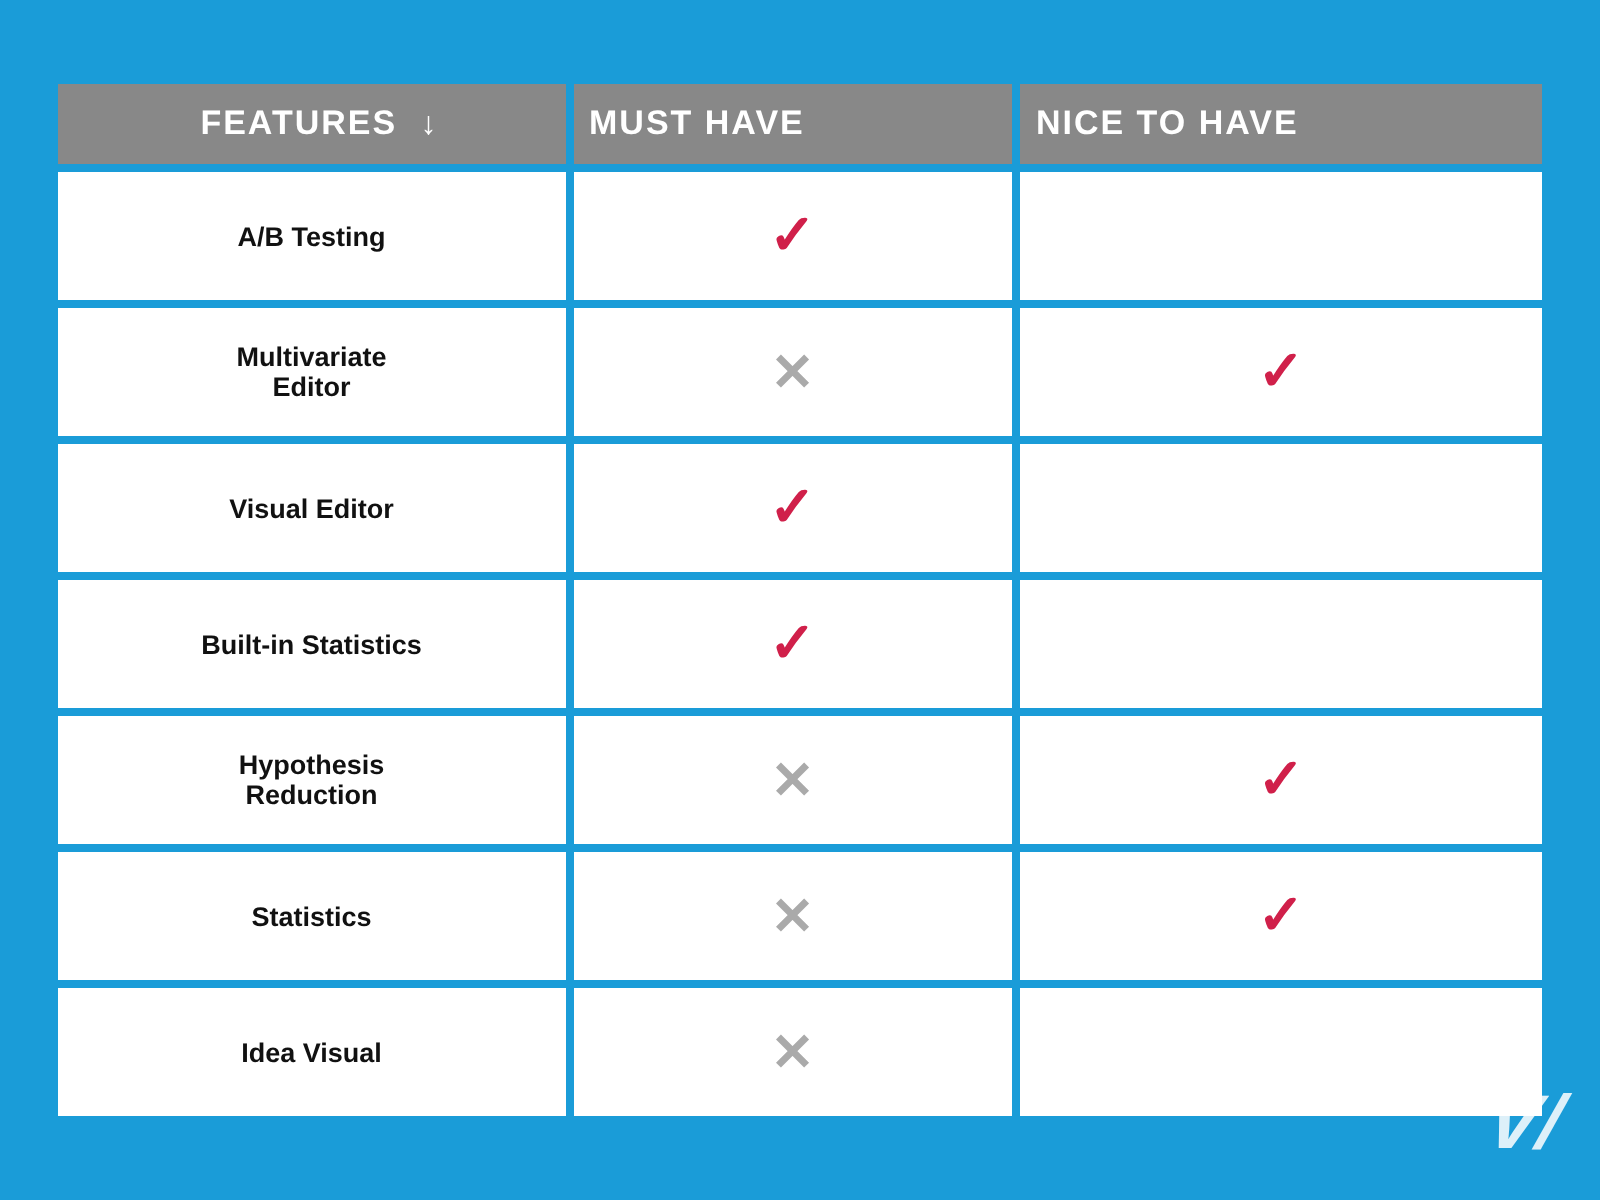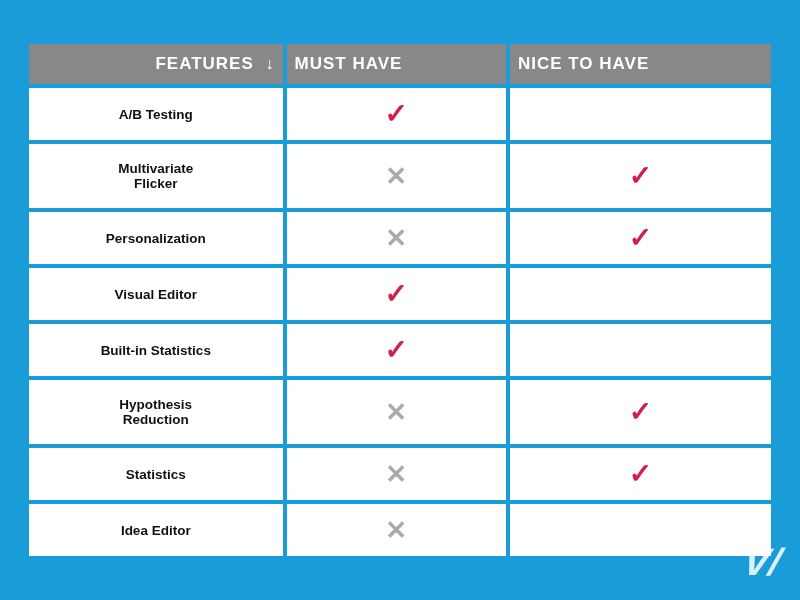--- a/index.html
+++ b/index.html
@@ -31,21 +31,21 @@
       color: white;
       font-weight: 900;
       font-size: 17px;
       letter-spacing: 1px;
       padding: 10px 8px;
       text-align: left;
       text-transform: uppercase;
     }
 
     thead th:first-child {
-      text-align: right;
+      text-align: center;
       padding-left: 16px;
     }
 
     tbody td {
       background-color: white;
       text-align: center;
       padding: 8px 6px;
       font-weight: 700;
       font-size: 14px;
       color: #111;
@@ -97,21 +97,21 @@
 
     
     .check-mark::before {
       content: '✓';
     }
     .cross-mark::before {
       content: '✕';
     }
 
     tr td {
-      height: 52px;
+      height: 64px;
     }
 
     tr.double-row td {
       height: 64px;
     }
   </style>
 </head>
 <body>
 
 <div class="table-container">
@@ -131,26 +131,21 @@
       </tr>
     </thead>
     <tbody id="table-body">
     <tr>
           <td style="white-space: pre-line;">A/B Testing</td>
           <td><span class="check check-mark"></span></td>
           <td></td>
         </tr>
         <tr class="double-row">
           <td style="white-space: pre-line;">Multivariate
-Flicker</td>
-          <td><span class="cross cross-mark"></span></td>
-          <td><span class="check check-mark"></span></td>
-        </tr>
-        <tr>
-          <td style="white-space: pre-line;">Personalization</td>
+Editor</td>
           <td><span class="cross cross-mark"></span></td>
           <td><span class="check check-mark"></span></td>
         </tr>
         <tr>
           <td style="white-space: pre-line;">Visual Editor</td>
           <td><span class="check check-mark"></span></td>
           <td></td>
         </tr>
         <tr>
           <td style="white-space: pre-line;">Built-in Statistics</td>
@@ -162,21 +157,21 @@
 Reduction</td>
           <td><span class="cross cross-mark"></span></td>
           <td><span class="check check-mark"></span></td>
         </tr>
         <tr>
           <td style="white-space: pre-line;">Statistics</td>
           <td><span class="cross cross-mark"></span></td>
           <td><span class="check check-mark"></span></td>
         </tr>
         <tr>
-          <td style="white-space: pre-line;">Idea Editor</td>
+          <td style="white-space: pre-line;">Idea Visual</td>
           <td><span class="cross cross-mark"></span></td>
           <td></td>
         </tr>
       </tbody>
   </table>
 </div>
 
 <div class="logo-area">
   <span class="logo-icon">V/</span>
 </div>

